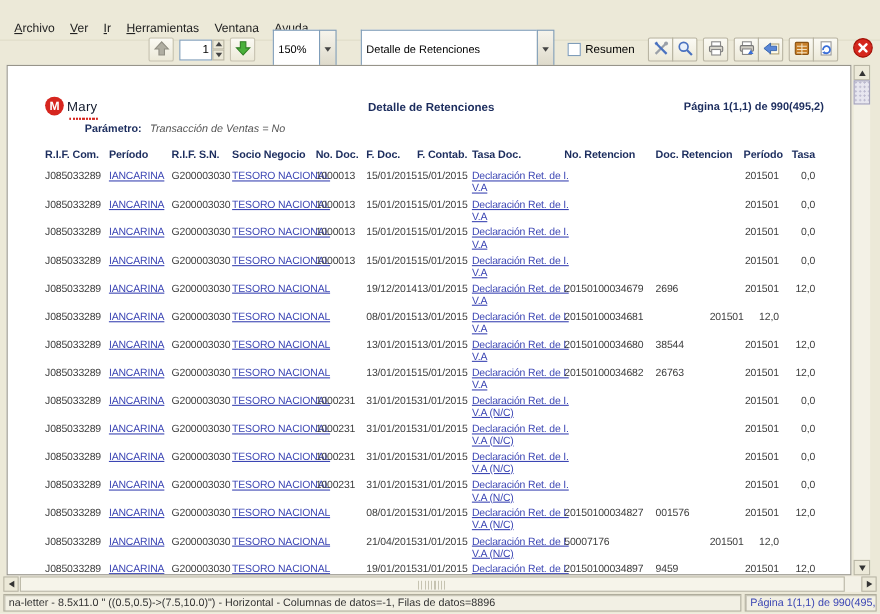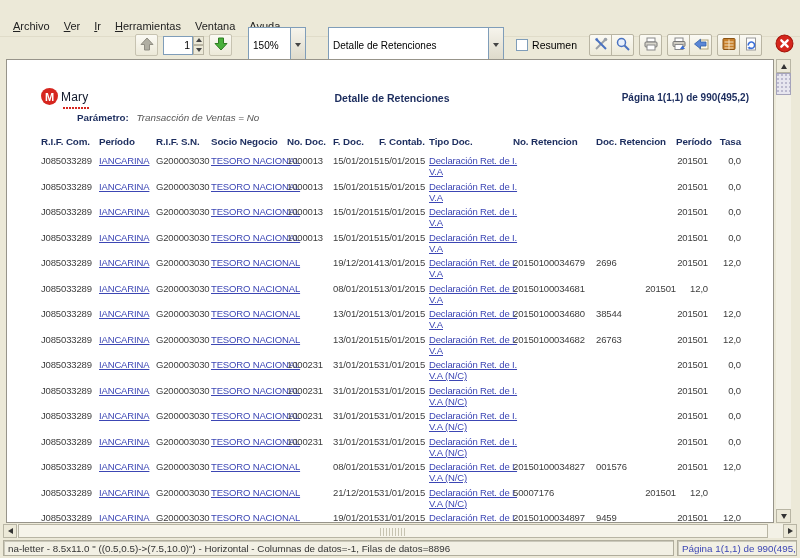--- a/index.html
+++ b/index.html
@@ -235,21 +235,21 @@
   </div>
 
   <div class="thead rgrid">
     <span class="c">R.I.F. Com.</span>
     <span class="c">Período</span>
     <span class="c">R.I.F. S.N.</span>
     <span class="c">Socio Negocio</span>
     <span class="c">No. Doc.</span>
     <span class="c">F. Doc.</span>
     <span class="c">F. Contab.</span>
-    <span class="c">Tipo Doc.</span>
+    <span class="c">Tasa Doc.</span>
     <span class="c">No. Retencion</span>
     <span class="c">Doc. Retencion</span>
     <span class="c r">Período</span>
     <span class="c r">Tasa</span>
   </div>
 
   <div class="rows">
   <div class="trow rgrid">
     <span class="c">J085033289</span>
     <span class="c"><a class="link">IANCARINA</a></span>
@@ -443,21 +443,21 @@
     <span class="c r">201501</span>
     <span class="c r">12,0</span>
   </div>
 
   <div class="trow rgrid">
     <span class="c">J085033289</span>
     <span class="c"><a class="link">IANCARINA</a></span>
     <span class="c">G200003030</span>
     <span class="c"><a class="link">TESORO NACIONAL</a></span>
     <span class="c"></span>
-    <span class="c">21/12/2015</span>
+    <span class="c">21/04/2015</span>
     <span class="c">31/01/2015</span>
     <span class="c"><a class="link"><span class="tl">Declaración Ret. de I.</span><span class="tl">V.A (N/C)</span></a></span>
     <span class="c">50007176</span>
     <span class="c r">201501</span>
     <span class="c r">12,0</span>
   </div>
 
   <div class="trow rgrid">
     <span class="c">J085033289</span>
     <span class="c"><a class="link">IANCARINA</a></span>

